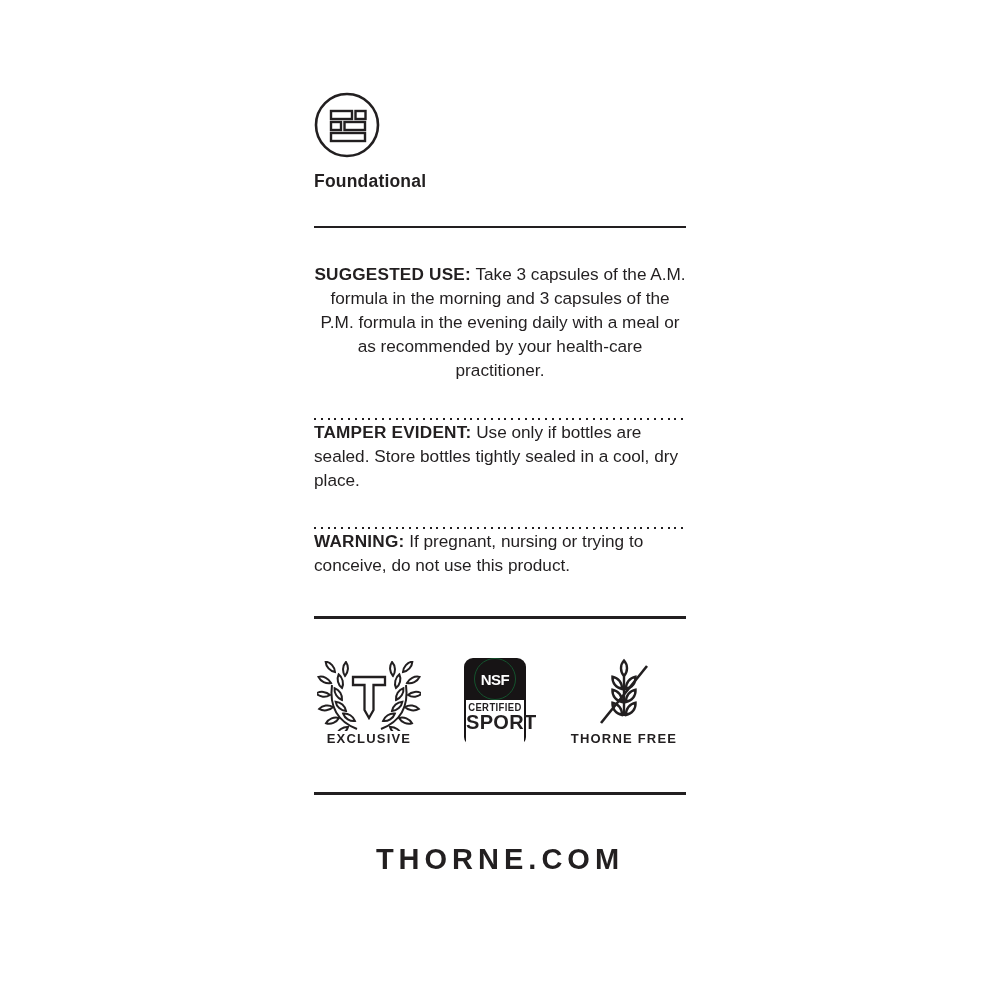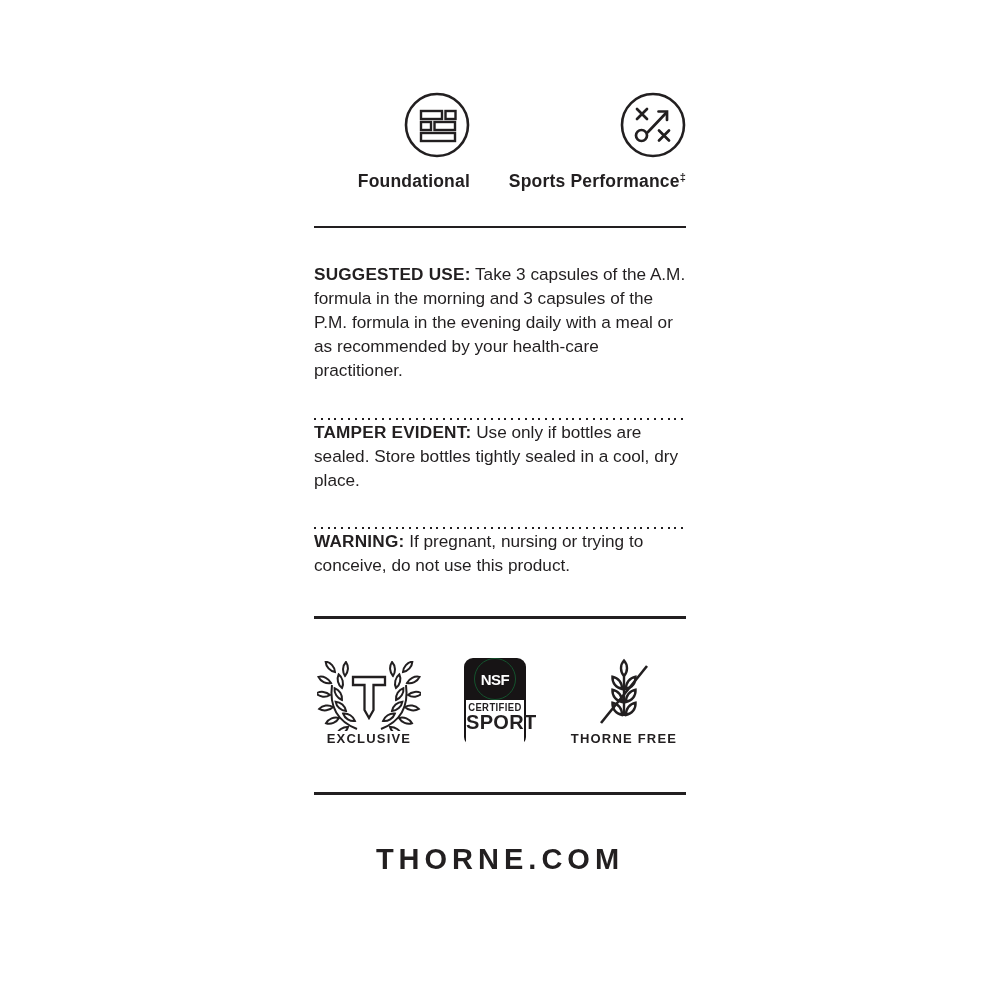--- a/index.html
+++ b/index.html
@@ -5,40 +5,40 @@
   html,body{margin:0;padding:0;}
   body{
     width:1000px;height:1000px;background:#ffffff;
     font-family:"Liberation Sans", sans-serif;color:#221f20;
     -webkit-font-smoothing:antialiased;
   }
   .label-column{width:372px;margin:0 auto;padding-top:92px;}
 
   
   .category-row{display:flex;}
-  .category{display:flex;flex-direction:column;align-items:flex-end;}
+  .category{display:flex;flex-direction:column;align-items:flex-start;}
   .category.cat-1{width:156px;}
   .category.cat-2{width:216px;}
   .cat-circle{width:66px;height:66px;}
   .cat-label{margin-top:13px;font-weight:bold;font-size:17.5px;letter-spacing:.2px;white-space:nowrap;}
   .cat-label sup{font-size:11px;vertical-align:6px;}
 
   
   .rule{border:none;background:#221f20;margin:0;}
   .rule-1{height:2px;margin-top:34px;}
   .rule-2{height:3px;margin-top:39px;}
   .rule-3{height:3px;margin-top:46px;}
   .dotted{height:2px;margin-top:36px;
     background-image:repeating-linear-gradient(to right,#221f20 0,#221f20 2px,transparent 2px,transparent 6.8px);}
   .dotted.d2{margin-top:35px;}
 
   
   .section{font-size:17.2px;line-height:24px;}
   .section .sec-label{font-weight:bold;letter-spacing:.2px;}
-  .section.s1{margin-top:34px;}
+  .section.s1{margin-top:34px;text-align:center;}
 
   
   .badge-row{display:flex;align-items:flex-end;margin-top:38px;}
   .badge{display:flex;flex-direction:column;align-items:center;}
   .badge-1{width:110px;}
   .badge-2{width:142px;}
   .badge-3{width:116px;}
   .badge-label{margin-top:0;font-weight:bold;font-size:13px;letter-spacing:1.2px;white-space:nowrap;}
 
   
@@ -68,33 +68,20 @@
         <circle class="ln" cx="33" cy="33" r="31" stroke-width="2.6"></circle>
         <g class="ln" stroke-width="2.4">
           <rect x="17" y="19" width="21" height="8"></rect>
           <rect x="41.5" y="19" width="10" height="8"></rect>
           <rect x="17" y="30" width="10" height="8"></rect>
           <rect x="30.5" y="30" width="20.5" height="8"></rect>
           <rect x="17" y="41" width="34" height="8"></rect>
         </g>
       </svg>
       <div class="cat-label"><span>Foundational</span></div>
-    </div>
-    <div class="category cat-2">
-      <svg class="cat-circle" viewBox="0 0 66 66">
-        <circle class="ln" cx="33" cy="33" r="31" stroke-width="2.6"></circle>
-        <g class="ln" stroke-width="2.7" stroke-linecap="round">
-          <path d="M17 17 L27 27 M27 17 L17 27"></path>
-          <path d="M28 40 L46 21"></path>
-          <path d="M38.5 19.5 L47 19.5 L47 28"></path>
-          <circle cx="21.5" cy="43.5" r="5.5"></circle>
-          <path d="M39 38.5 L49 48.5 M49 38.5 L39 48.5"></path>
-        </g>
-      </svg>
-      <div class="cat-label"><span>Sports Performance</span><sup>‡</sup></div>
     </div>
   </div>
 
   <hr class="rule rule-1">
 
   <div class="section s1">
     <span class="sec-label">SUGGESTED USE:</span>
     <span>Take 3 capsules of the A.M. formula in the morning and 3 capsules of the P.M. formula in the evening daily with a meal or as recommended by your health-care practitioner.</span>
   </div>
 

